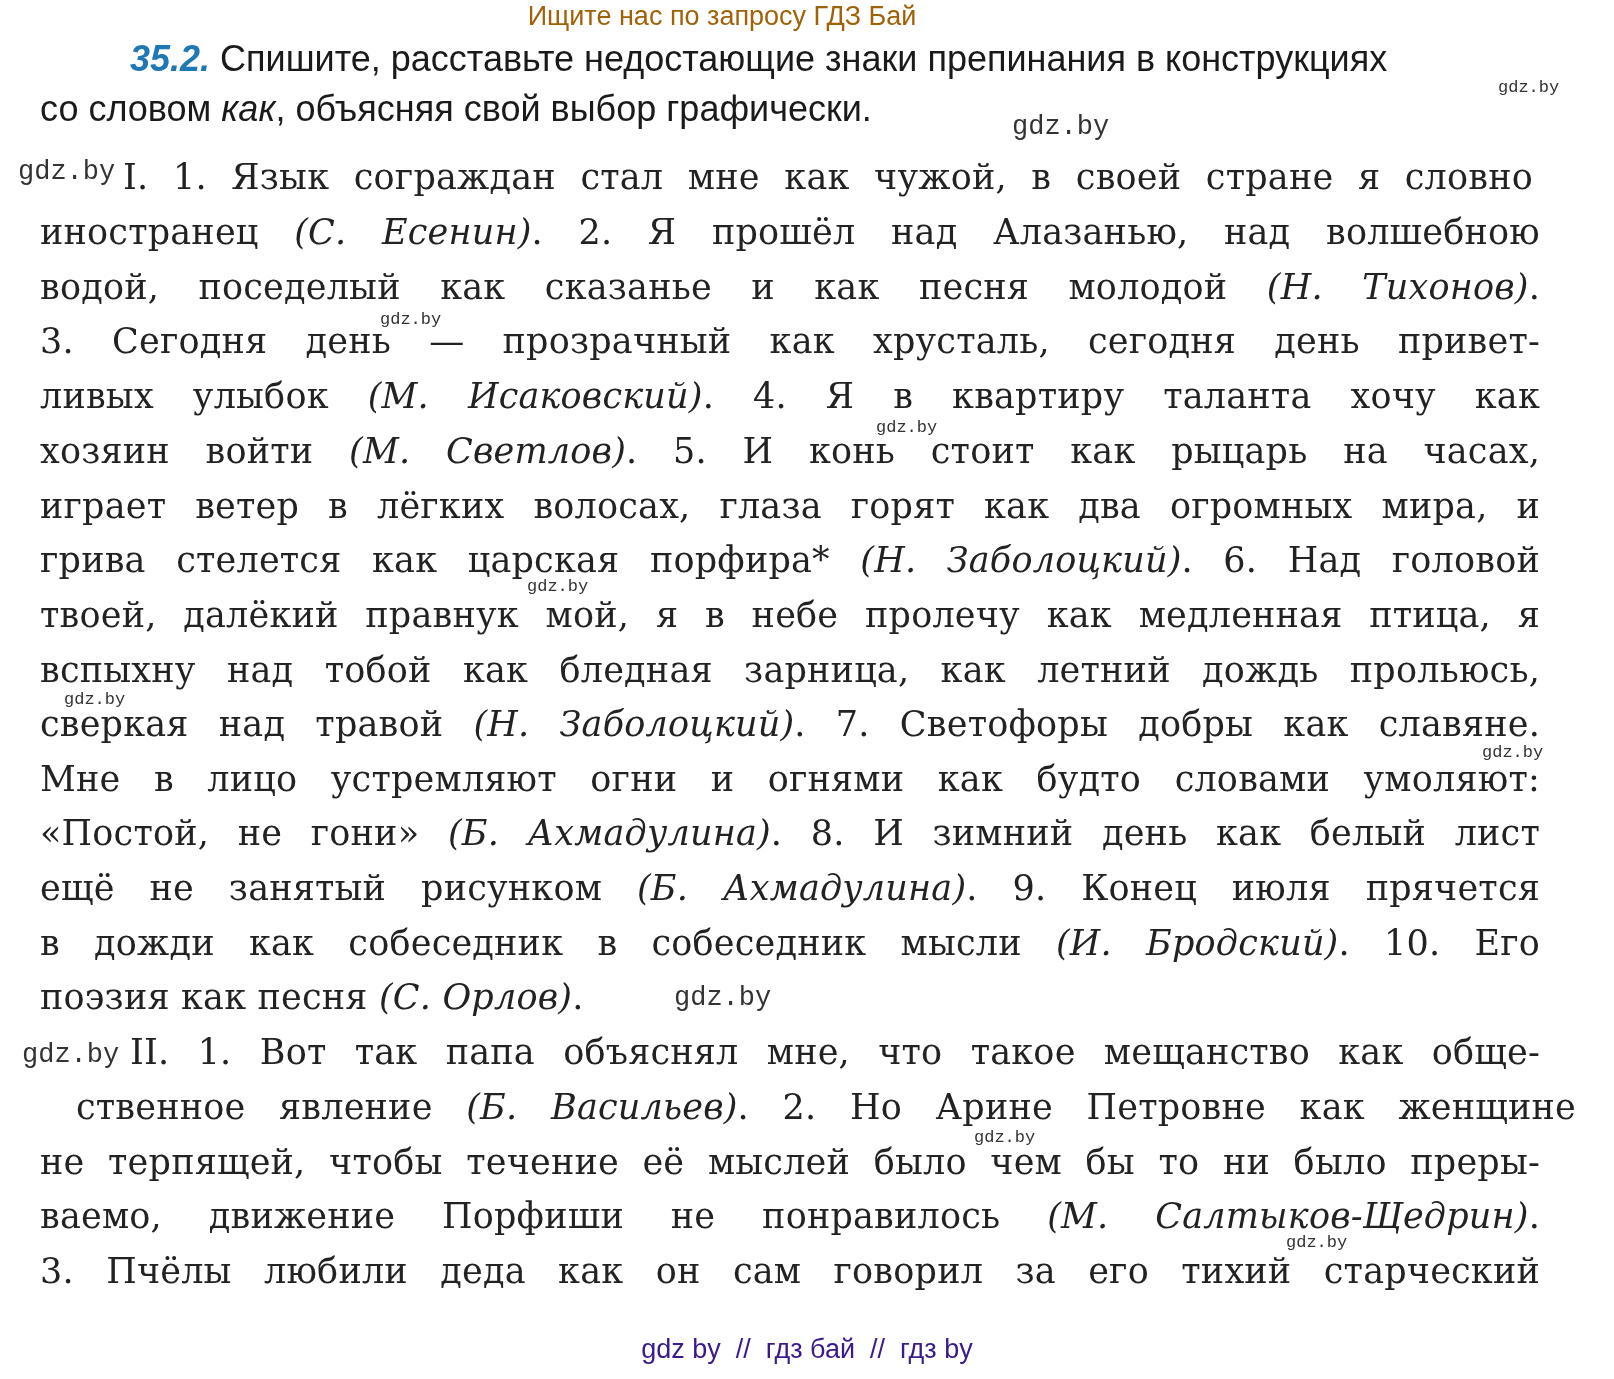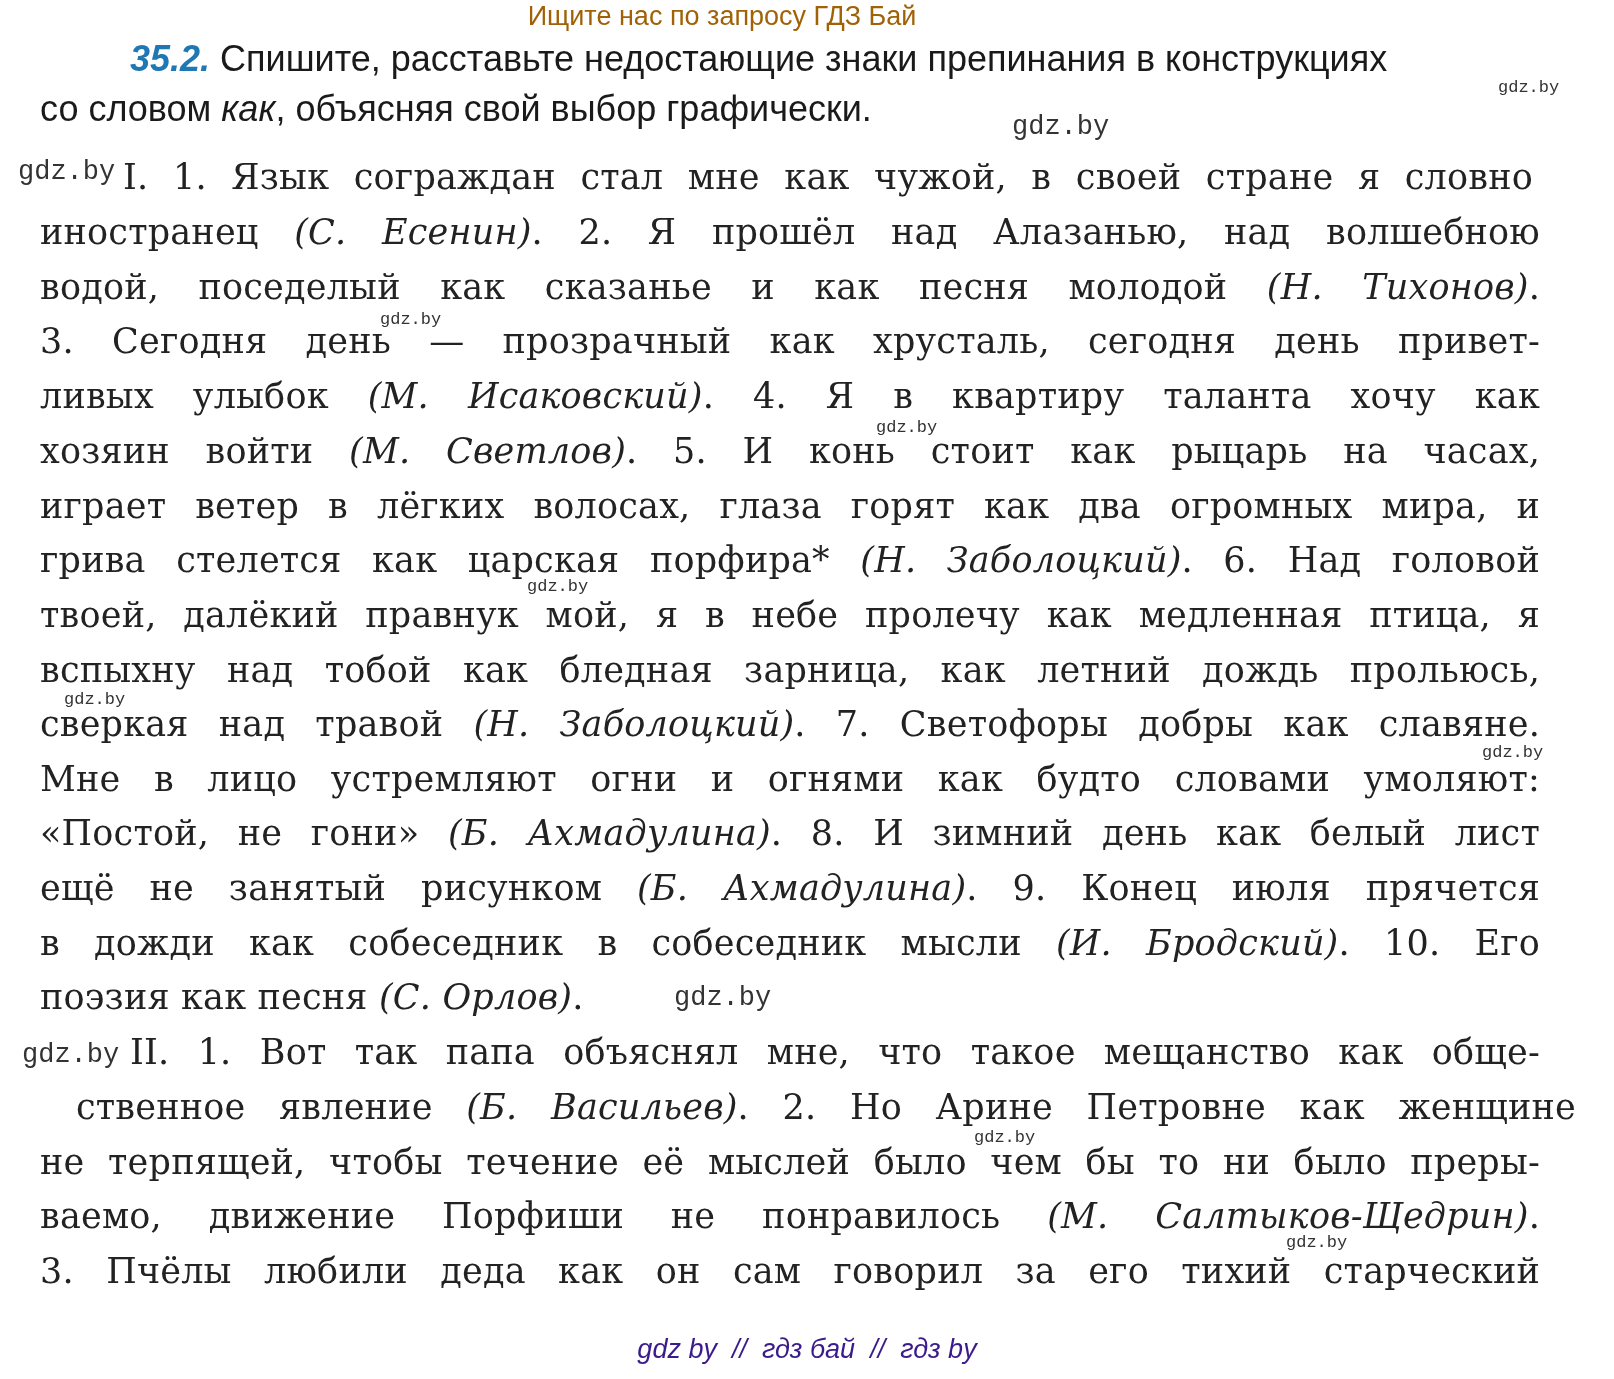--- a/index.html
+++ b/index.html
@@ -27,21 +27,20 @@
     .wm {
       position: absolute; font-family: Liberation Mono, monospace;
       color: #333333; white-space: nowrap;
     }
     .wm.big { font-size: 27px; }
     .wm.small { font-size: 17px; }
     .footer {
       position: absolute; left: 0; width: 1614px; top: 1334px; text-align: center;
       font-family: "Liberation Sans", sans-serif; font-size: 27px; color: #3b1a8c;
       white-space: pre;
-      font-style: italic;
     }
   </style>
 </head>
 <body>
 
 <div class="top-banner">Ищите нас по запросу ГДЗ Бай</div>
 
 <div class="task" style="top:38px; left:130px;">
   <span class="task-num">35.2.</span>
   <span>Спишите, расставьте недостающие знаки препинания в конструкциях</span>

